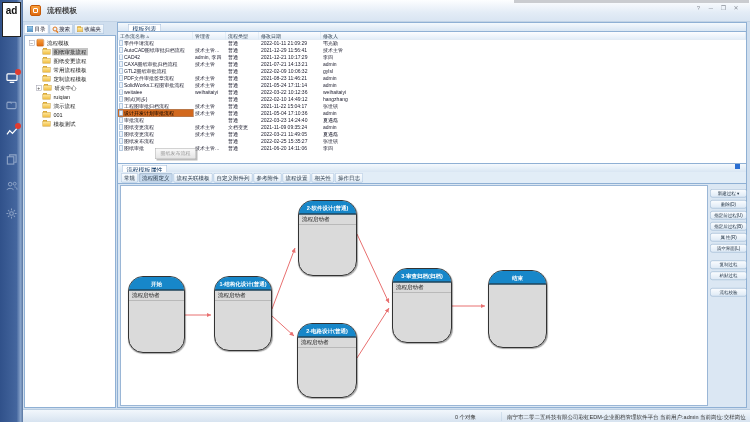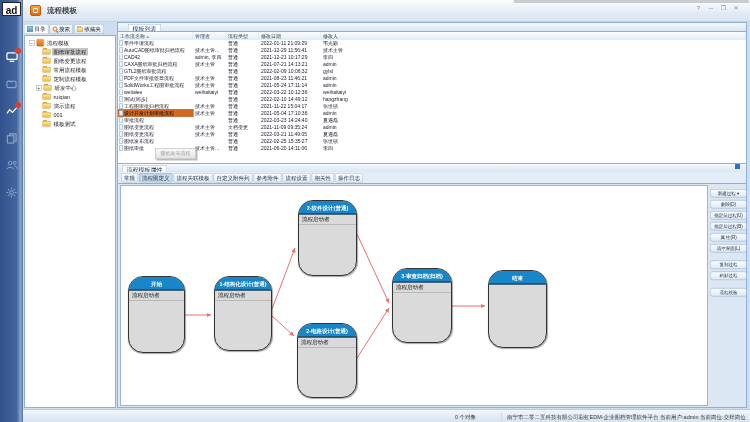--- a/index.html
+++ b/index.html
@@ -2,21 +2,21 @@
 <html><head>
 <meta charset="utf-8">
 <style>
   * { margin:0; padding:0; box-sizing:border-box; }
   html,body { width:750px; height:422px; overflow:hidden; font-family:"Liberation Sans","DejaVu Sans",sans-serif; }
   .app { display:flex; width:750px; height:422px; }
   .s2 { transform:scale(.5); transform-origin:0 0; }
   
   .rail { width:23px; height:422px; background:linear-gradient(90deg,#30518a 0%,#44669e 72%,#8aa5cb 90%,#56749f 100%);
           display:flex; flex-direction:column; align-items:center; flex:none; }
-  .logo { width:19px; height:14px; background:#fff; border:1px solid #222; margin-top:2px;
+  .logo { width:19px; height:35px; background:#fff; border:1px solid #222; margin-top:2px;
           font-weight:bold; font-size:10px; color:#111; text-align:center; line-height:16px; }
   .rail-icons { display:flex; flex-direction:column; align-items:center; margin-top:34px; }
   .rail-ic { position:relative; width:14px; height:14px; margin-bottom:13px; display:flex; align-items:center; justify-content:center; }
   .rail-ic svg { display:block; }
   .badge { position:absolute; top:-2px; right:-2px; width:6px; height:6px; border-radius:50%; background:#e23b2e; }
   .dim { opacity:.5; }
   
   .content { position:relative; flex:1; display:flex; flex-direction:column; background:#cfdeee; }
   .titlebar { height:22px; background:linear-gradient(#fdfeff,#e3ecf6 60%,#d9e5f2); position:relative; border-bottom:1px solid #c2d3e5; flex:none;}
   .title-ic { position:absolute; left:7px; top:5px; width:11px; height:11px; border-radius:2px; background:linear-gradient(#f9a03c,#e06a10); border:1px solid #c55a08; }

